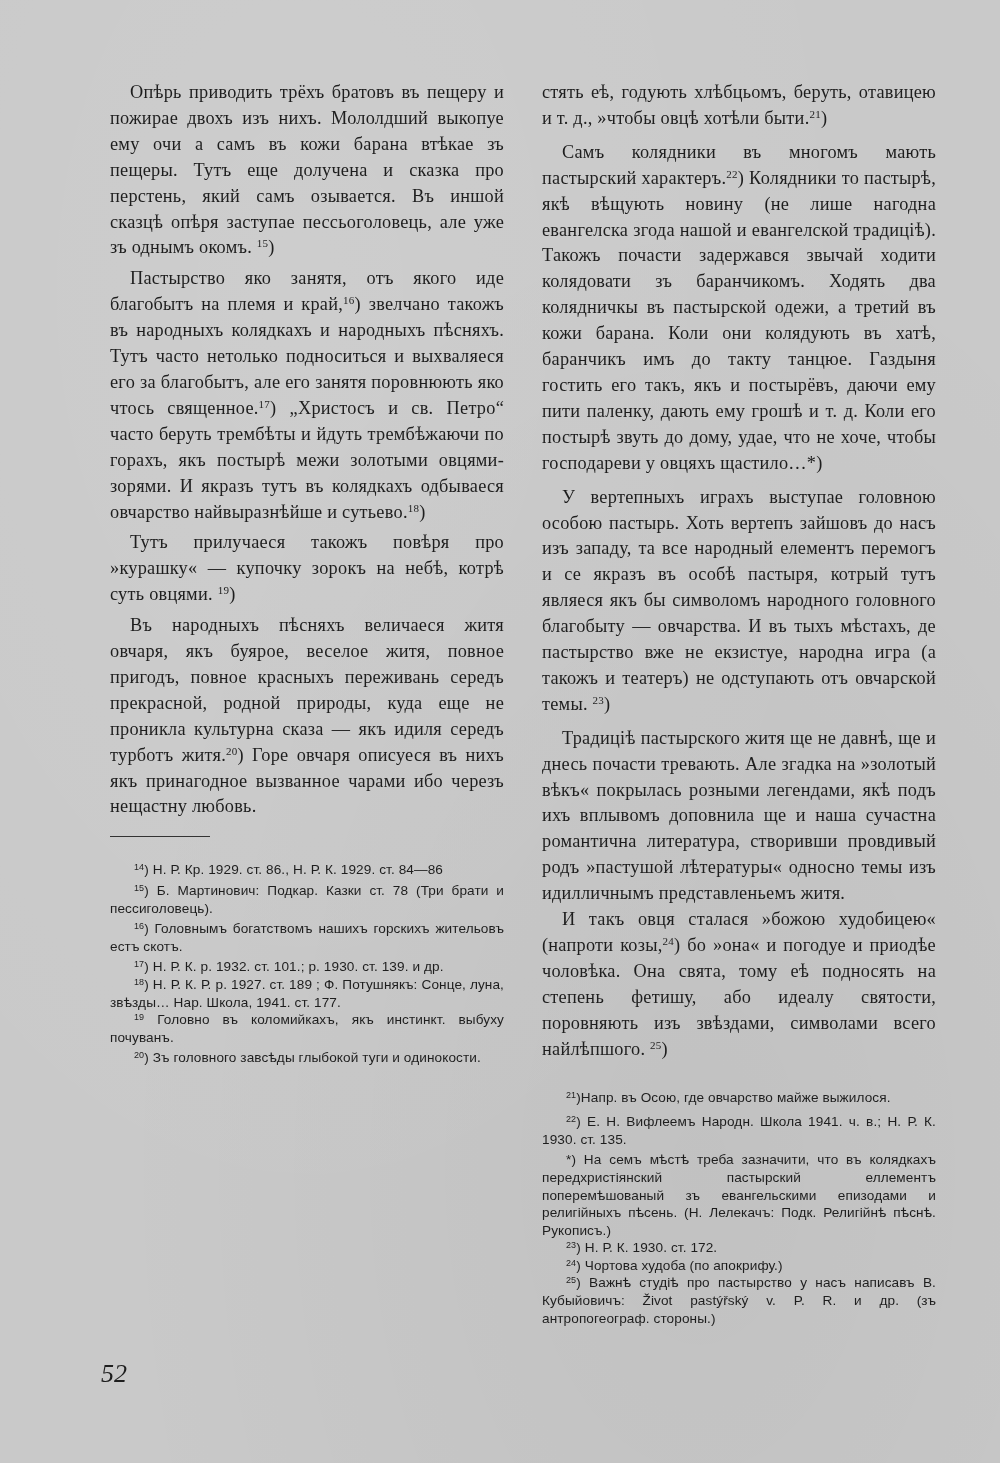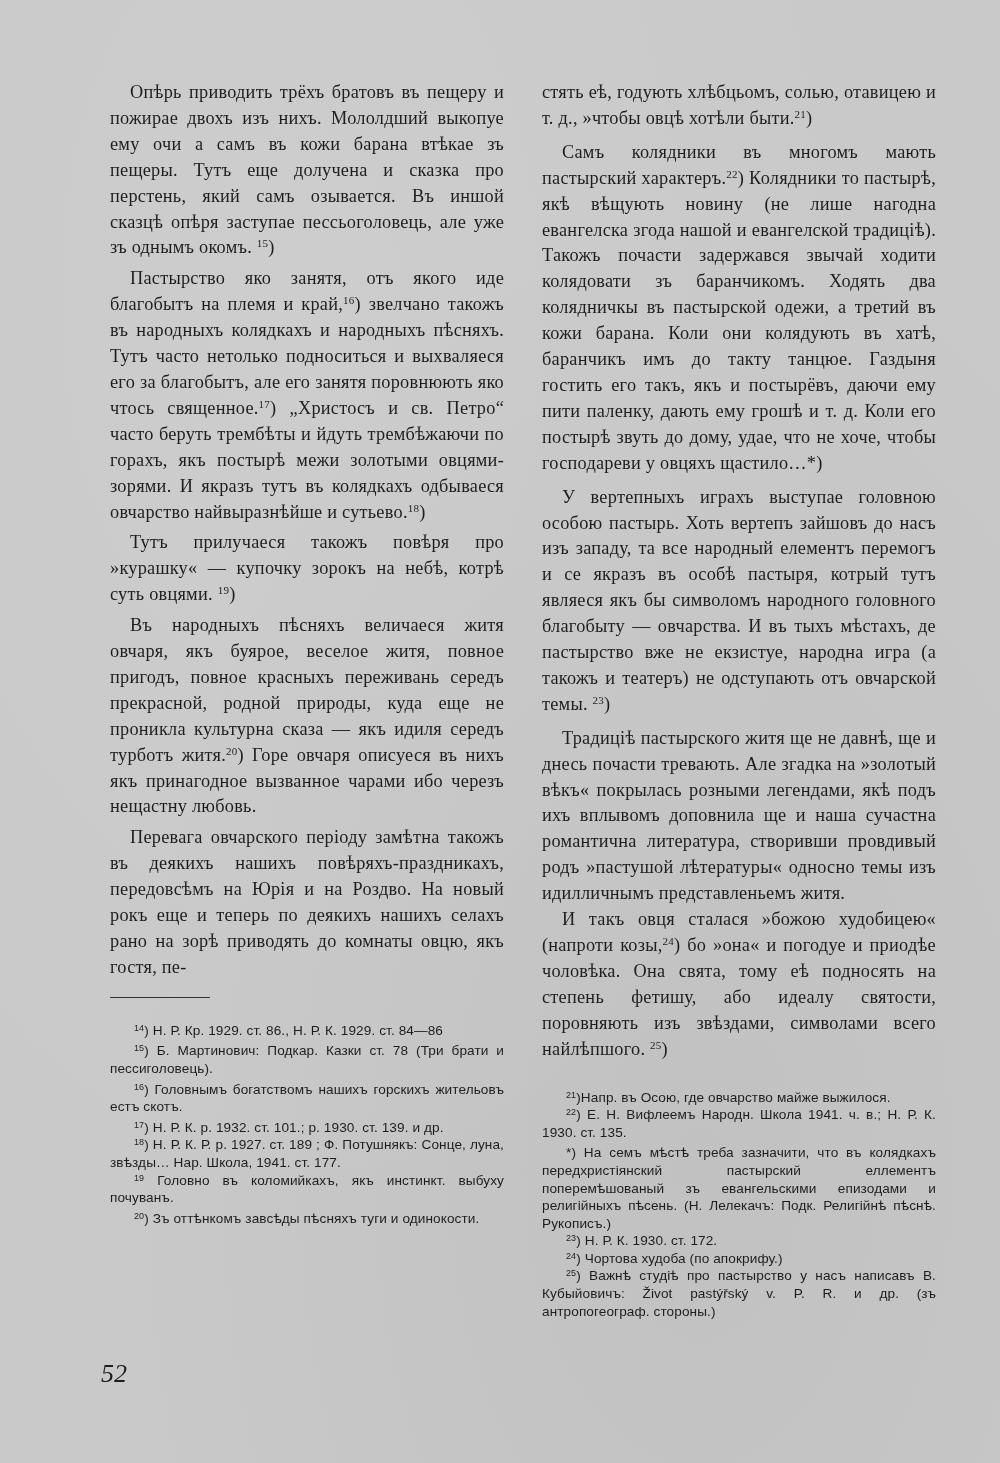--- a/index.html
+++ b/index.html
@@ -62,47 +62,46 @@
 <body>
 
 <div class="page-bg"></div>
 
 <div class="column col-left">
   <div class="body-text">
     <p><span>Опѣрь приводить трёхъ братовъ въ пещеру и пожирае двохъ изъ нихъ. Мололдший выкопуе ему очи а самъ въ кожи барана втѣкае зъ пещеры. Тутъ еще долучена и сказка про перстень, який самъ озывается. Въ иншой сказцѣ опѣря заступае пессьоголовець, але уже зъ однымъ окомъ. </span><sup>15</sup><span>)</span></p>
     <p><span>Пастырство яко занятя, отъ якого иде благобытъ на племя и край,</span><sup>16</sup><span>) звелчано такожъ въ народныхъ колядкахъ и народныхъ пѣсняхъ. Тутъ часто нетолько подноситься и выхваляеся его за благобытъ, але его занятя поровнюють яко чтось священное.</span><sup>17</sup><span>) „Христосъ и св. Петро“ часто беруть трембѣты и йдуть трембѣжаючи по горахъ, якъ постырѣ межи золотыми овцями-зорями. И якразъ тутъ въ колядкахъ одбываеся овчарство найвыразнѣйше и сутьево.</span><sup>18</sup><span>)</span></p>
     <p><span>Тутъ прилучаеся такожъ повѣря про »курашку« — купочку зорокъ на небѣ, котрѣ суть овцями. </span><sup>19</sup><span>)</span></p>
     <p><span>Въ народныхъ пѣсняхъ величаеся житя овчаря, якъ буярое, веселое житя, повное пригодъ, повное красныхъ переживань середъ прекрасной, родной природы, куда еще не проникла культурна сказа — якъ идиля середъ турботъ житя.</span><sup>20</sup><span>) Горе овчаря описуеся въ нихъ якъ принагодное вызванное чарами ибо черезъ нещастну любовь.</span></p>
-    <p><span>Перевага овчарского періоду замѣтна такожъ въ деякихъ нашихъ повѣряхъ-праздникахъ, передовсѣмъ на Юрія и на Роздво. На новый рокъ еще и теперь по деякихъ нашихъ селахъ рано на зорѣ приводять до комнаты овцю, якъ гостя, пе-</span></p>
   </div>
 
   <div class="rule"></div>
 
   <div class="notes">
     <p><sup>14</sup><span>) Н. Р. Кр. 1929. ст. 86., Н. Р. К. 1929. ст. 84—86</span></p>
     <p><sup>15</sup><span>) Б. Мартинович: Подкар. Казки ст. 78 (Три брати и пессиголовець).</span></p>
     <p><sup>16</sup><span>) Головнымъ богатствомъ нашихъ горскихъ жительовъ естъ скотъ.</span></p>
     <p style="margin-bottom:0"><sup>17</sup><span>) Н. Р. К. р. 1932. ст. 101.; р. 1930. ст. 139. и др.</span></p>
     <p style="margin-bottom:0"><sup>18</sup><span>) Н. Р. К. Р. р. 1927. ст. 189 ; Ф. Потушнякъ: Сонце, луна, звѣзды… Нар. Школа, 1941. ст. 177.</span></p>
     <p><sup>19</sup><span> Головно въ коломийкахъ, якъ инстинкт. выбуху почуванъ.</span></p>
-    <p><sup>20</sup><span>) Зъ оттѣнкомъ завсѣды пѣсняхъ туги и одинокости.</span></p>
+    <p><sup>20</sup><span>) Зъ головного завсѣды глыбокой туги и одинокости.</span></p>
   </div>
 </div>
 
 <div class="column col-right">
   <div class="body-text">
-    <p class="cont"><span>стять еѣ, годують хлѣбцьомъ, солью, отавицею и т. д., »чтобы овцѣ хотѣли быти.</span><sup>21</sup><span>)</span></p>
+    <p class="cont"><span>стять еѣ, годують хлѣбцьомъ, беруть, отавицею и т. д., »чтобы овцѣ хотѣли быти.</span><sup>21</sup><span>)</span></p>
     <p><span>Самъ колядники въ многомъ мають пастырский характеръ.</span><sup>22</sup><span>) Колядники то пастырѣ, якѣ вѣщують новину (не лише нагодна евангелска згода нашой и евангелской традиціѣ). Такожъ почасти задержався звычай ходити колядовати зъ баранчикомъ. Ходять два колядничкы въ пастырской одежи, а третий въ кожи барана. Коли они колядують въ хатѣ, баранчикъ имъ до такту танцюе. Газдыня гостить его такъ, якъ и постырёвъ, даючи ему пити паленку, дають ему грошѣ и т. д. Коли его постырѣ звуть до дому, удае, что не хоче, чтобы господареви у овцяхъ щастило…*)</span></p>
     <p><span>У вертепныхъ играхъ выступае головною особою пастырь. Хоть вертепъ зайшовъ до насъ изъ западу, та все народный елементъ перемогъ и се якразъ въ особѣ пастыря, котрый тутъ являеся якъ бы символомъ народного головного благобыту — овчарства. И въ тыхъ мѣстахъ, де пастырство вже не екзистуе, народна игра (а такожъ и театеръ) не одступають отъ овчарской темы. </span><sup>23</sup><span>)</span></p>
     <p><span>Традиціѣ пастырского житя ще не давнѣ, ще и днесь почасти тревають. Але згадка на »золотый вѣкъ« покрылась розными легендами, якѣ подъ ихъ вплывомъ доповнила ще и наша сучастна романтична литература, створивши провдивый родъ »пастушой лѣтературы« односно темы изъ идилличнымъ представленьемъ житя.</span></p>
     <p style="margin-top:0"><span>И такъ овця сталася »божою худобицею« (напроти козы,</span><sup>24</sup><span>) бо »она« и погодуе и приодѣе чоловѣка. Она свята, тому еѣ подносять на степень фетишу, або идеалу святости, поровняють изъ звѣздами, символами всего найлѣпшого. </span><sup>25</sup><span>)</span></p>
   </div>
 
   <div class="notes">
-    <p style="margin-bottom:0"><sup>21</sup><span>)Напр. въ Осою, где овчарство майже выжилося.</span></p>
+    <p style="margin-bottom:7px"><sup>21</sup><span>)Напр. въ Осою, где овчарство майже выжилося.</span></p>
     <p><sup>22</sup><span>) Е. Н. Вифлеемъ Народн. Школа 1941. ч. в.; Н. Р. К. 1930. ст. 135.</span></p>
     <p style="margin-bottom:0"><sup></sup><span>*) На семъ мѣстѣ треба зазначити, что въ колядкахъ передхристіянский пастырский еллементъ поперемѣшованый зъ евангельскими епизодами и религійныхъ пѣсень. (Н. Лелекачъ: Подк. Религійнѣ пѣснѣ. Рукописъ.)</span></p>
     <p style="margin-bottom:0"><sup>23</sup><span>) Н. Р. К. 1930. ст. 172.</span></p>
     <p style="margin-bottom:0"><sup>24</sup><span>) Чортова худоба (по апокрифу.)</span></p>
     <p><sup>25</sup><span>) Важнѣ студіѣ про пастырство у насъ написавъ В. Кубыйовичъ: Život pastýřský v. P. R. и др. (зъ антропогеограф. стороны.)</span></p>
   </div>
 </div>
 
 <div class="page-number">52</div>
 

